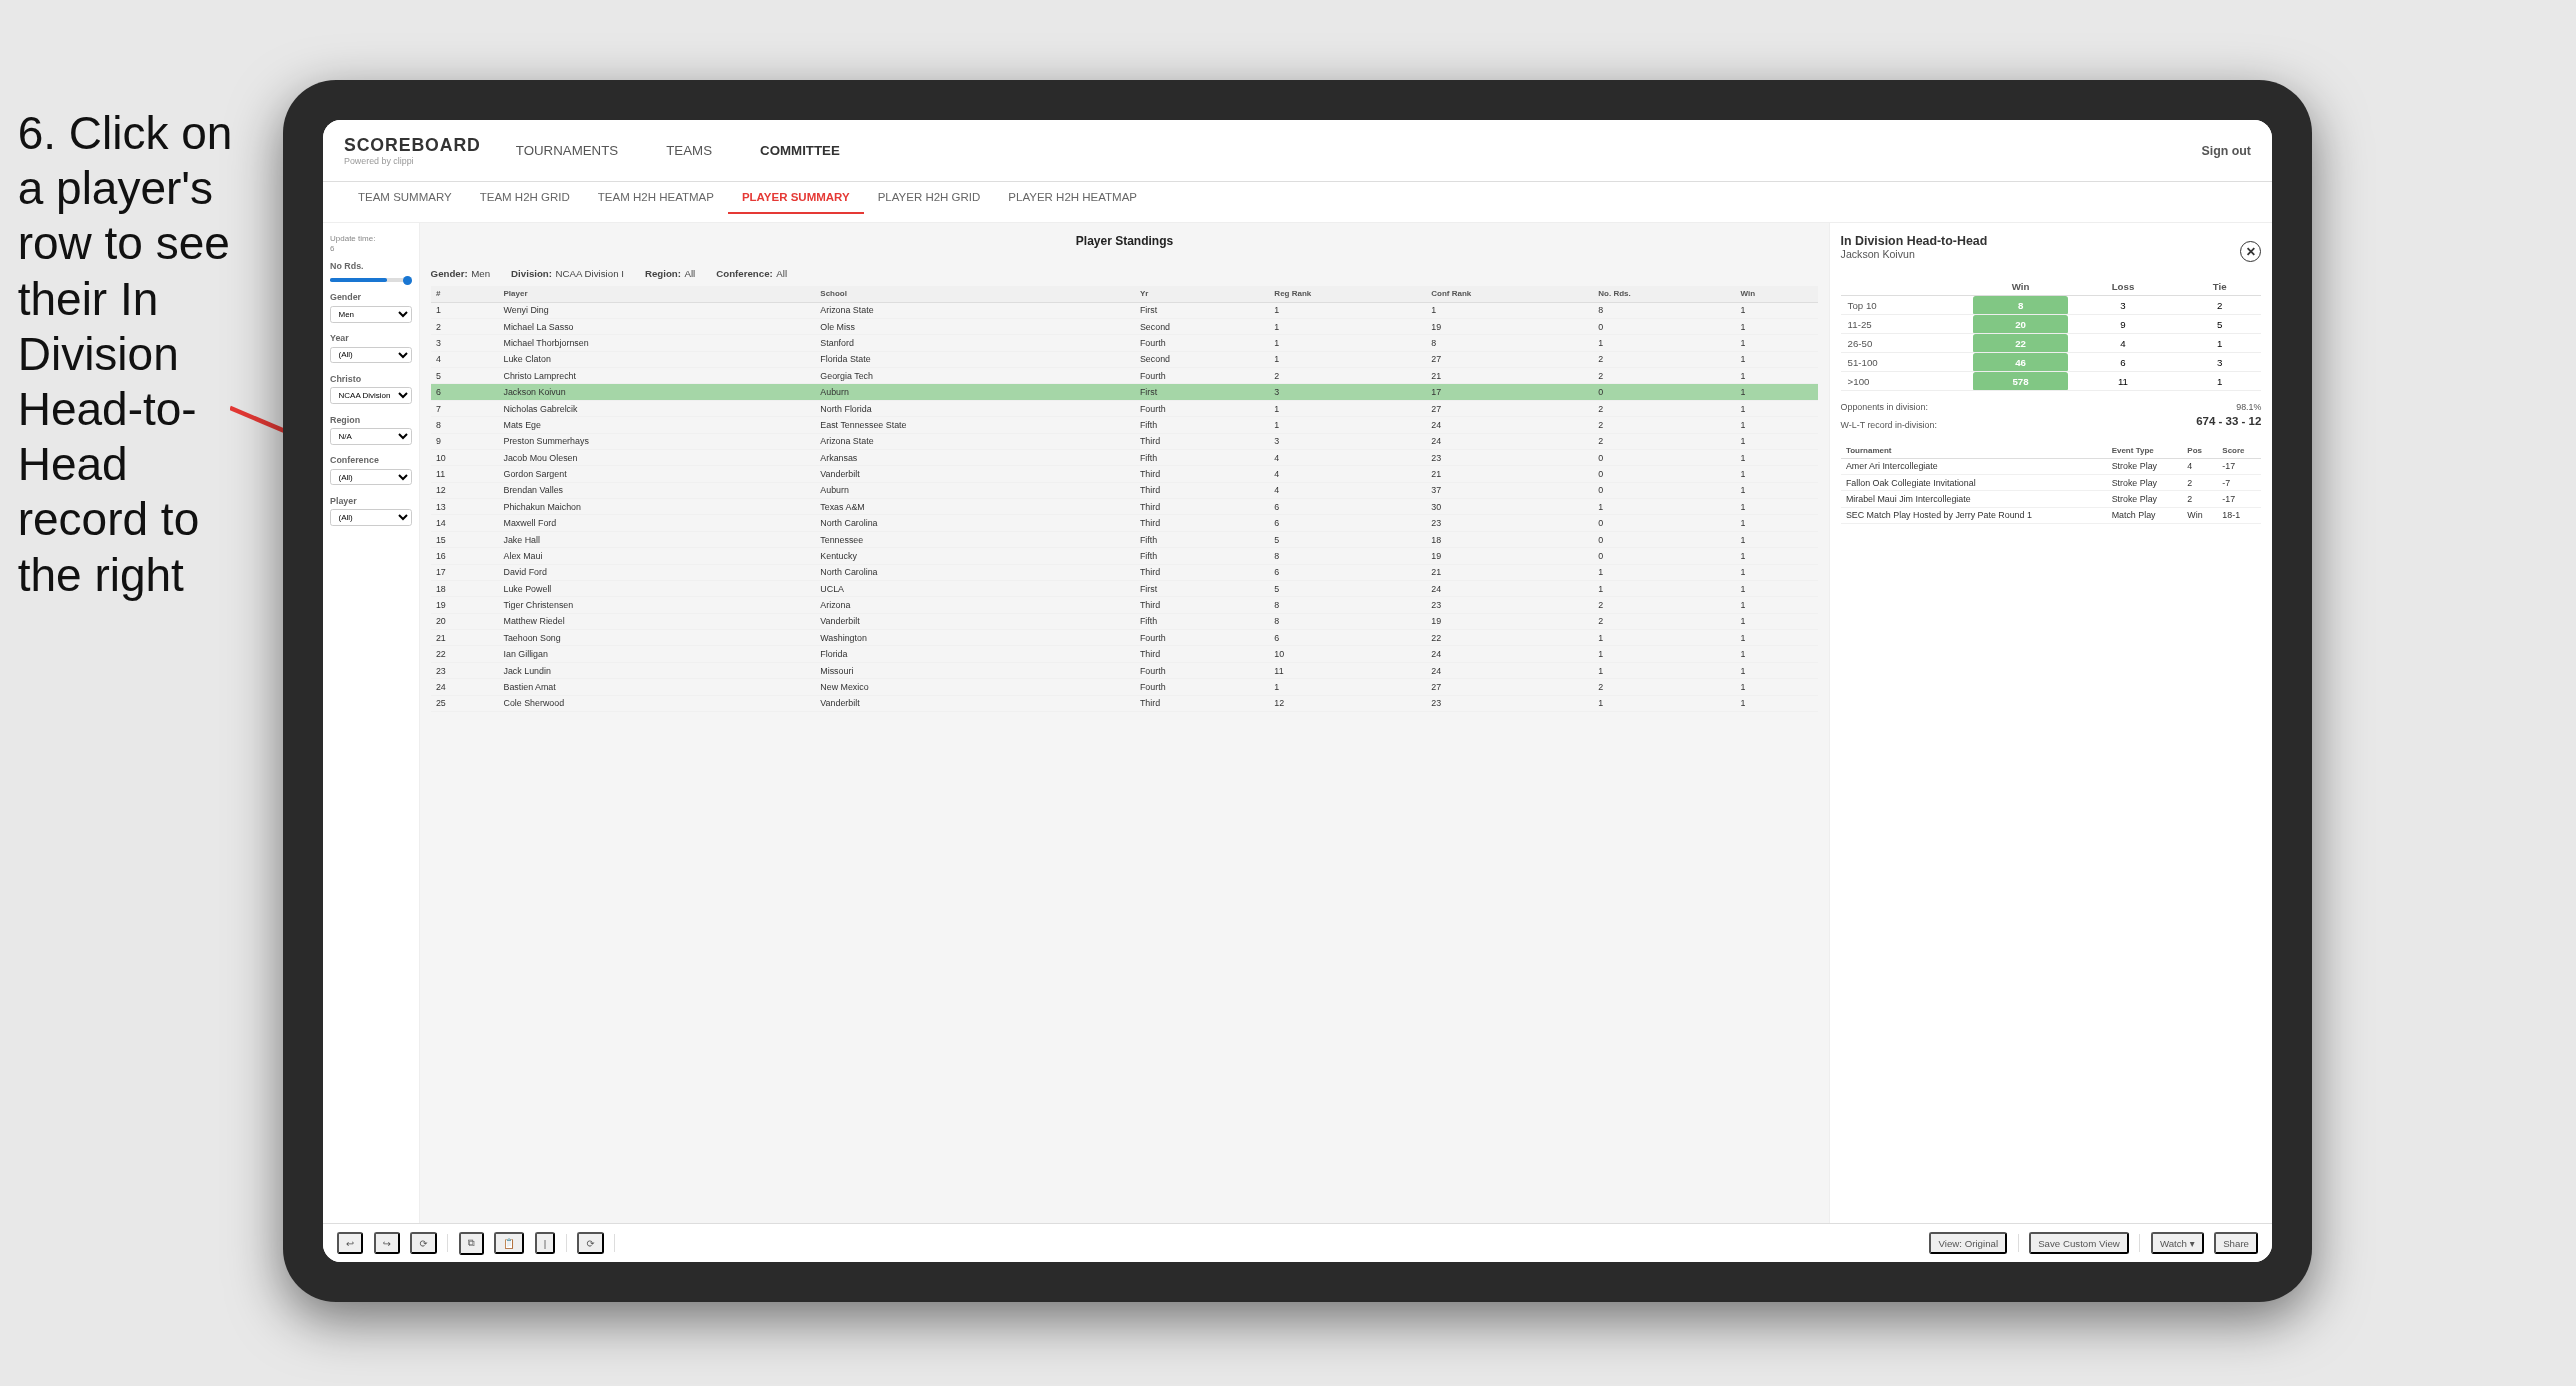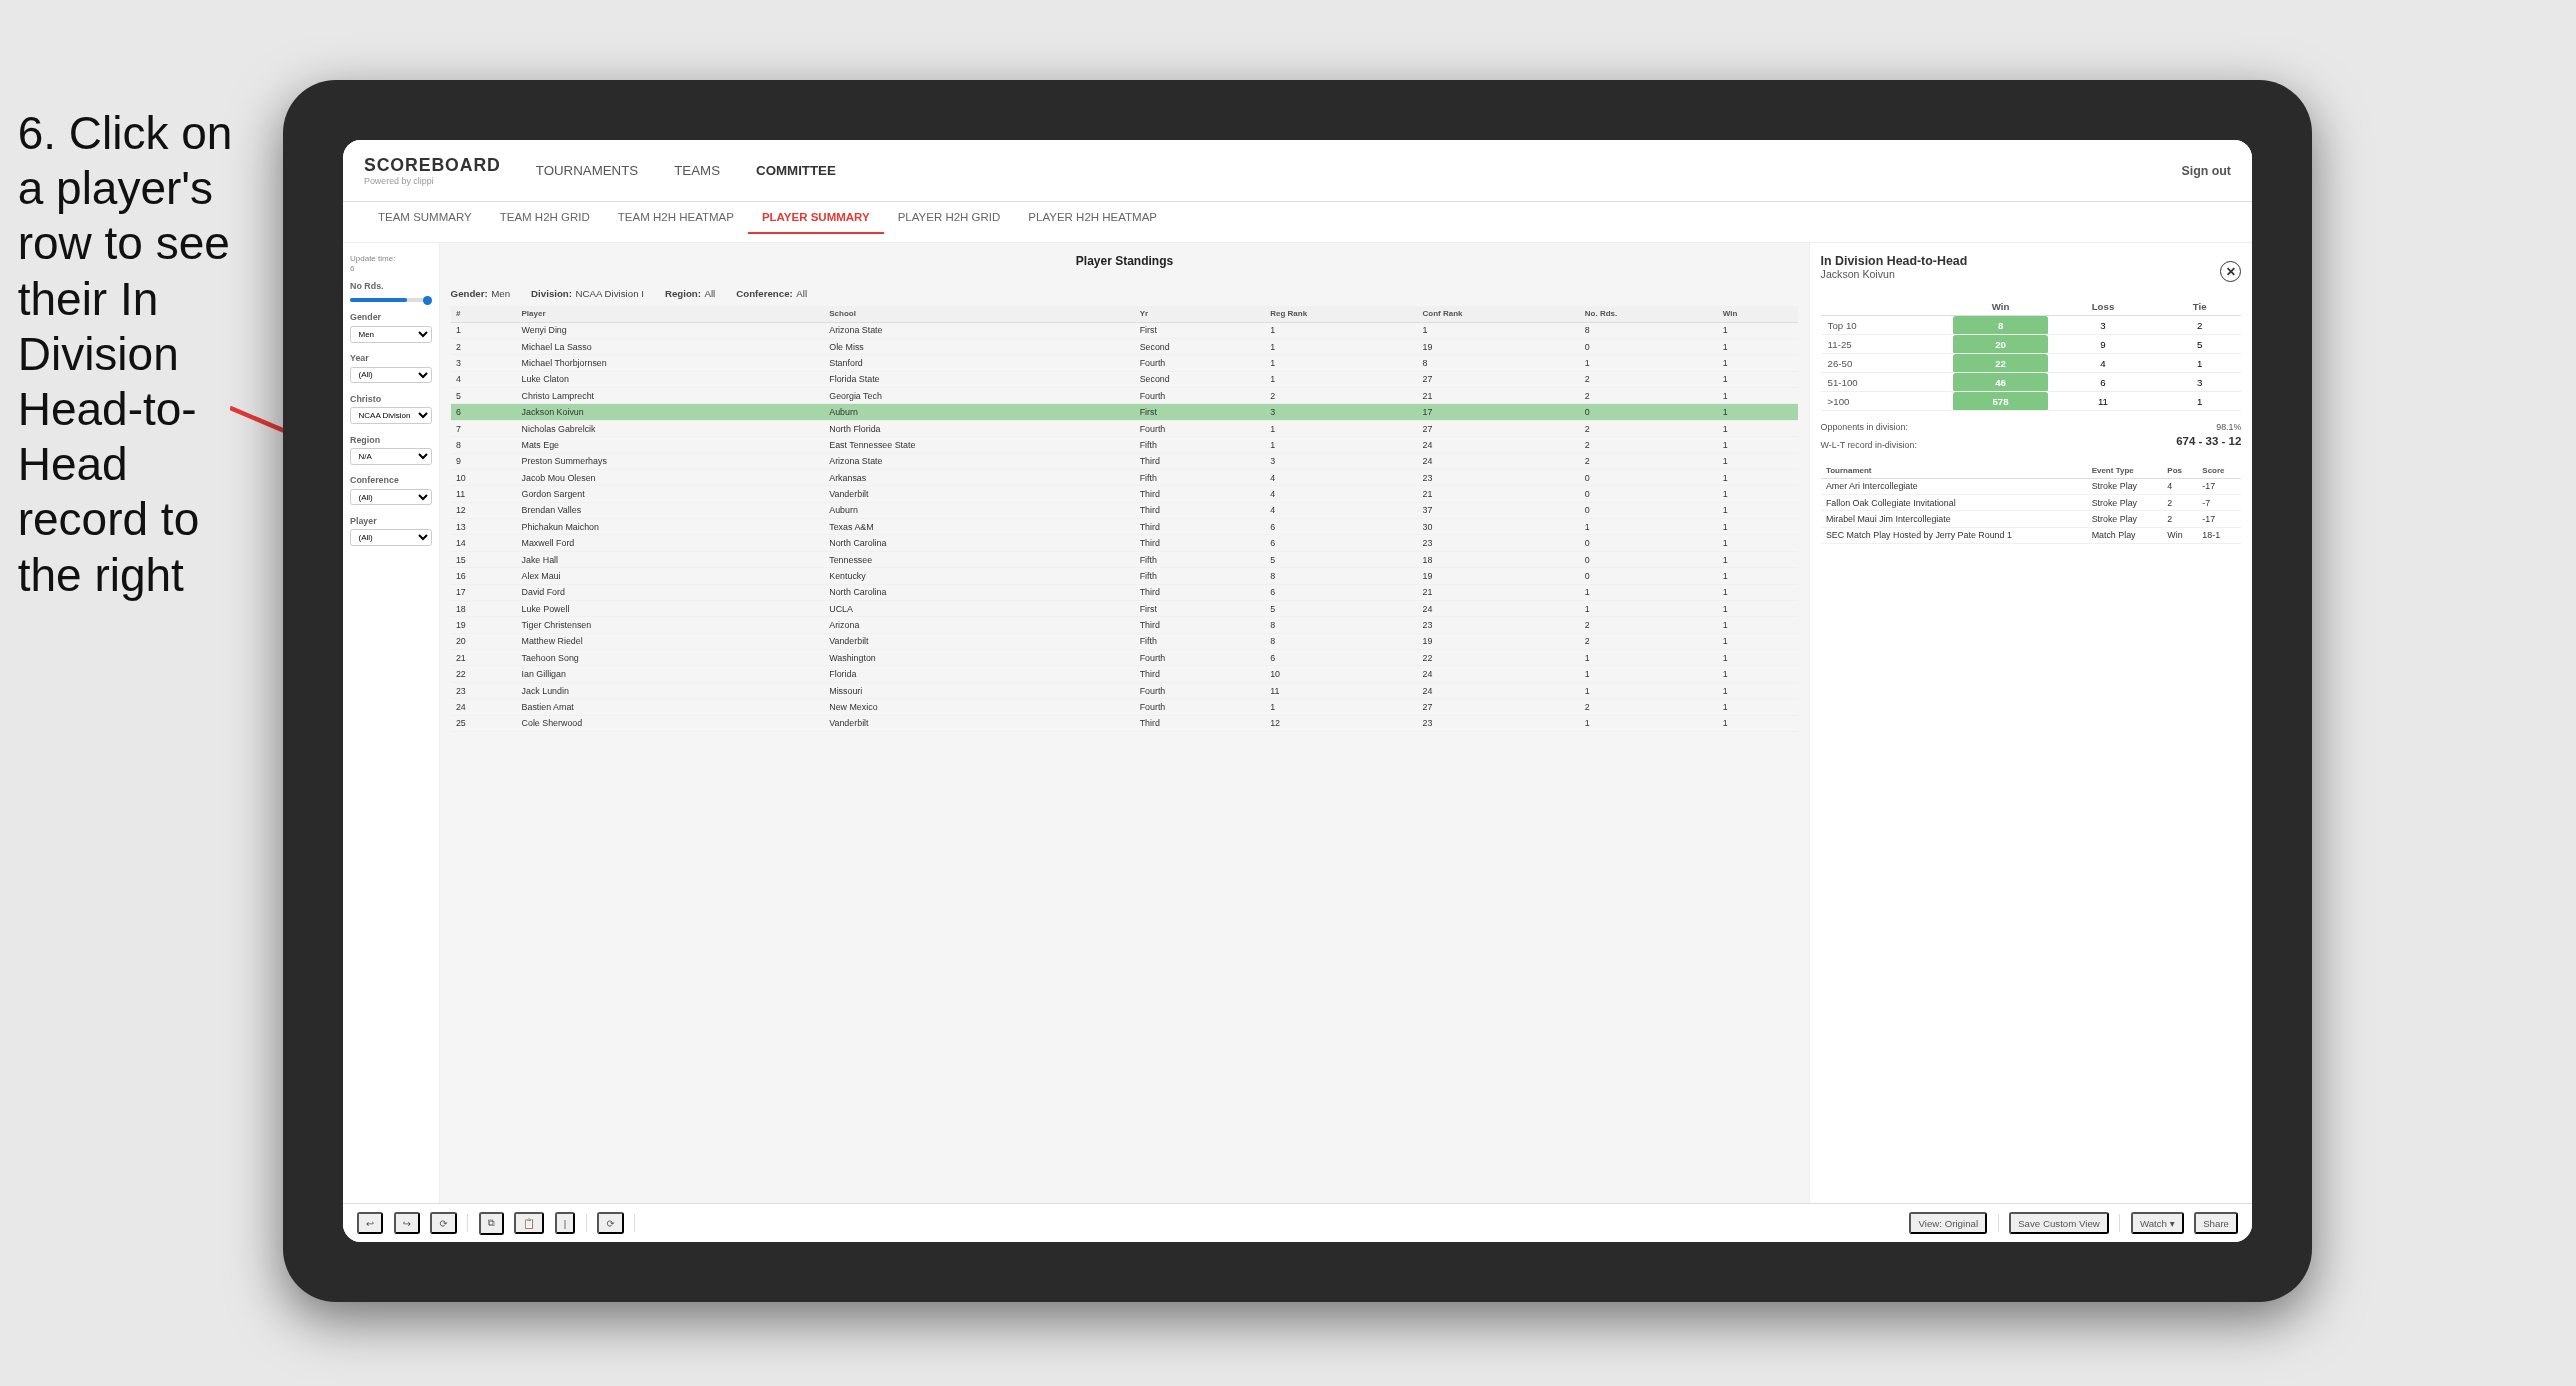--- a/index.html
+++ b/index.html
@@ -27,21 +27,21 @@
 
     
     .tablet-frame {
       position: absolute;
       left: 283px;
       top: 80px;
       width: 2029px;
       height: 1222px;
       background: #2a2a2a;
       border-radius: 53px;
-      padding: 60px;
+      padding: 40px;
       box-shadow: 0 17.7px 53px rgba(0,0,0,0.5);
     }
 
     .tablet-screen {
       width: 100%;
       height: 100%;
       background: #fff;
       border-radius: 17.7px;
       overflow: hidden;
       display: flex;
@@ -71,21 +71,21 @@
       letter-spacing: 0.9px;
     }
 
     .logo-sub {
       font-size: 8.9px;
       color: #999;
     }
 
     .nav-items {
       display: flex;
-      gap: 36px;
+      gap: 48px;
       flex: 1;
     }
 
     .nav-item {
       font-size: 13.3px;
       color: #555;
       cursor: pointer;
       padding: 3.5px 0;
       font-weight: 500;
     }

